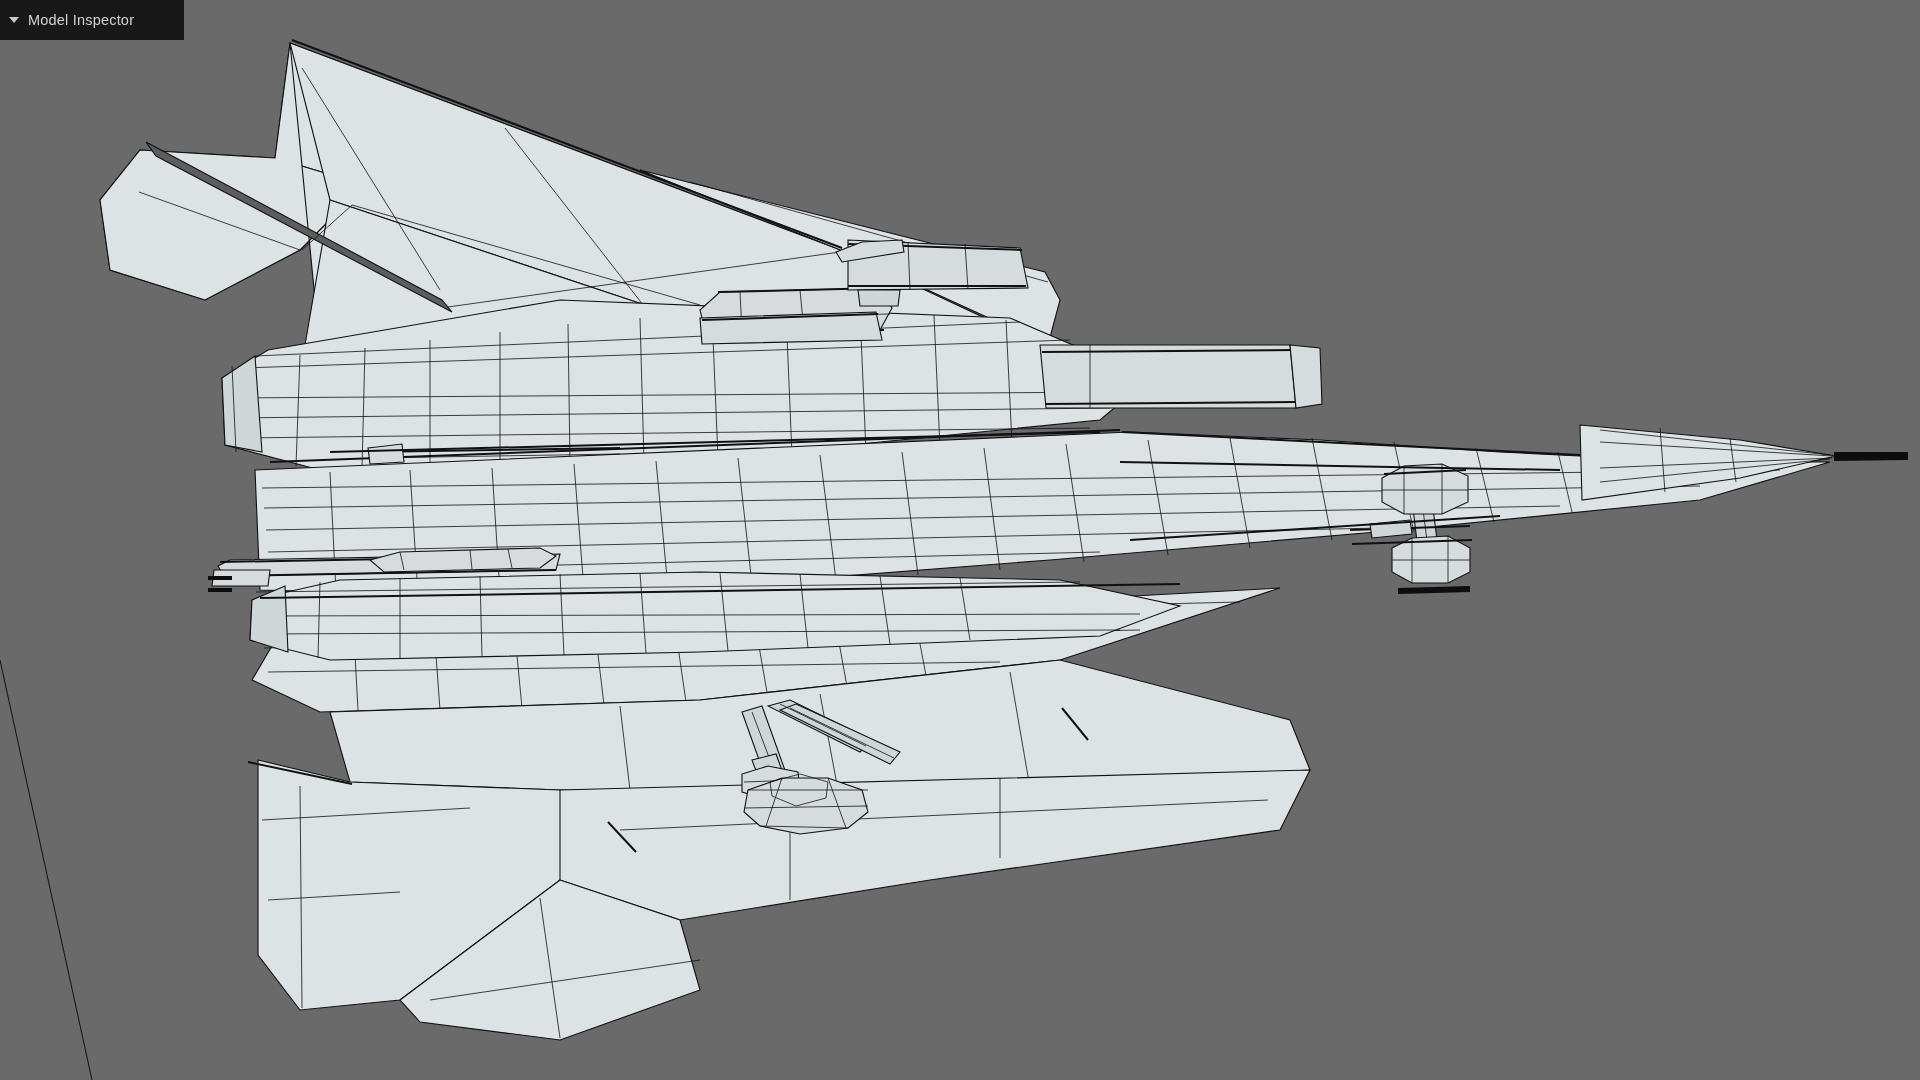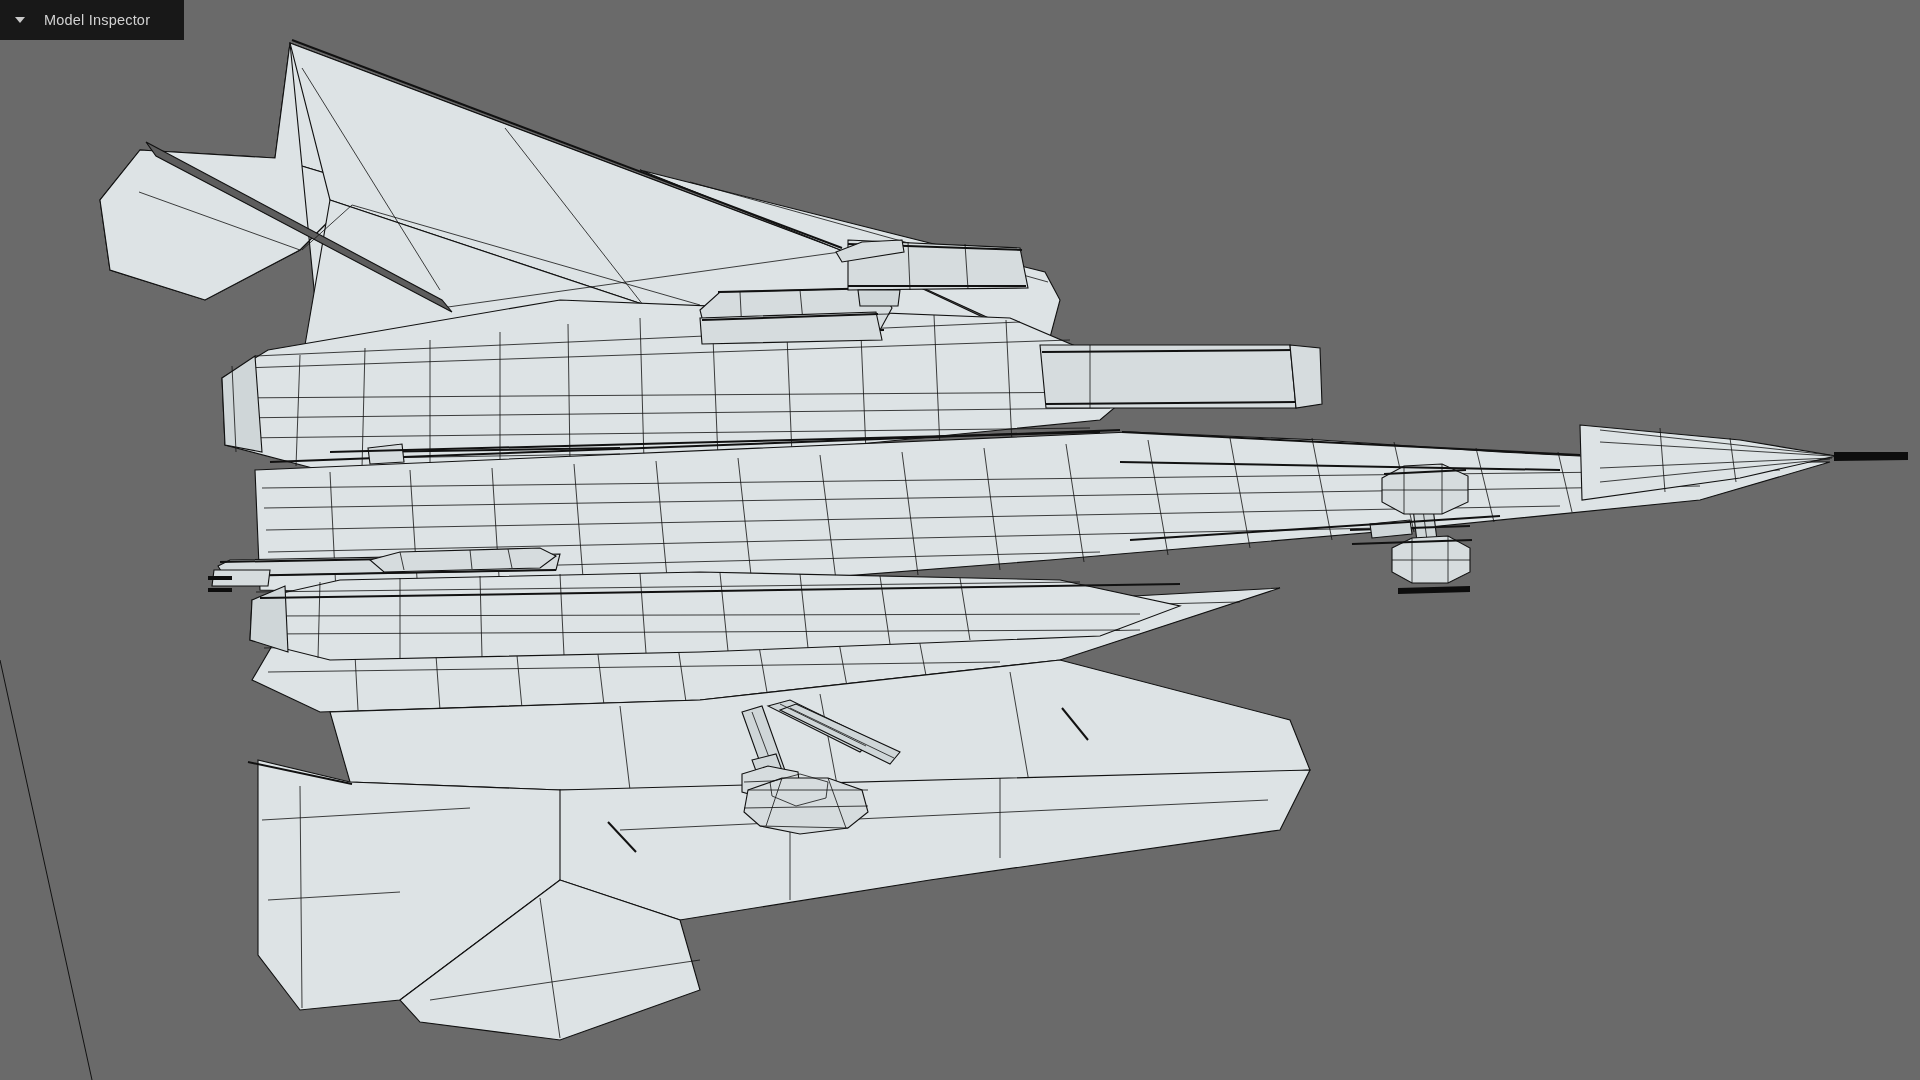--- a/index.html
+++ b/index.html
@@ -21,24 +21,23 @@
   }
   #viewport svg{ display:block; width:1920px; height:1080px; }
 
   
   #panel-model-inspector{
     position:absolute;
     left:0; top:0;
     width:184px; height:40px;
     background:#181818;
     display:flex; align-items:center;
-    padding-left:15px;
+    padding-left:9px;
     user-select:none;
     z-index:20;
-    gap:10px;
   }
   #panel-model-inspector .tri{
     width:0; height:0;
     border-left:5px solid transparent;
     border-right:5px solid transparent;
     border-top:6px solid #c9c9c9;
     margin-right:9px;
     flex:0 0 auto;
   }
   #panel-model-inspector .ttl{

